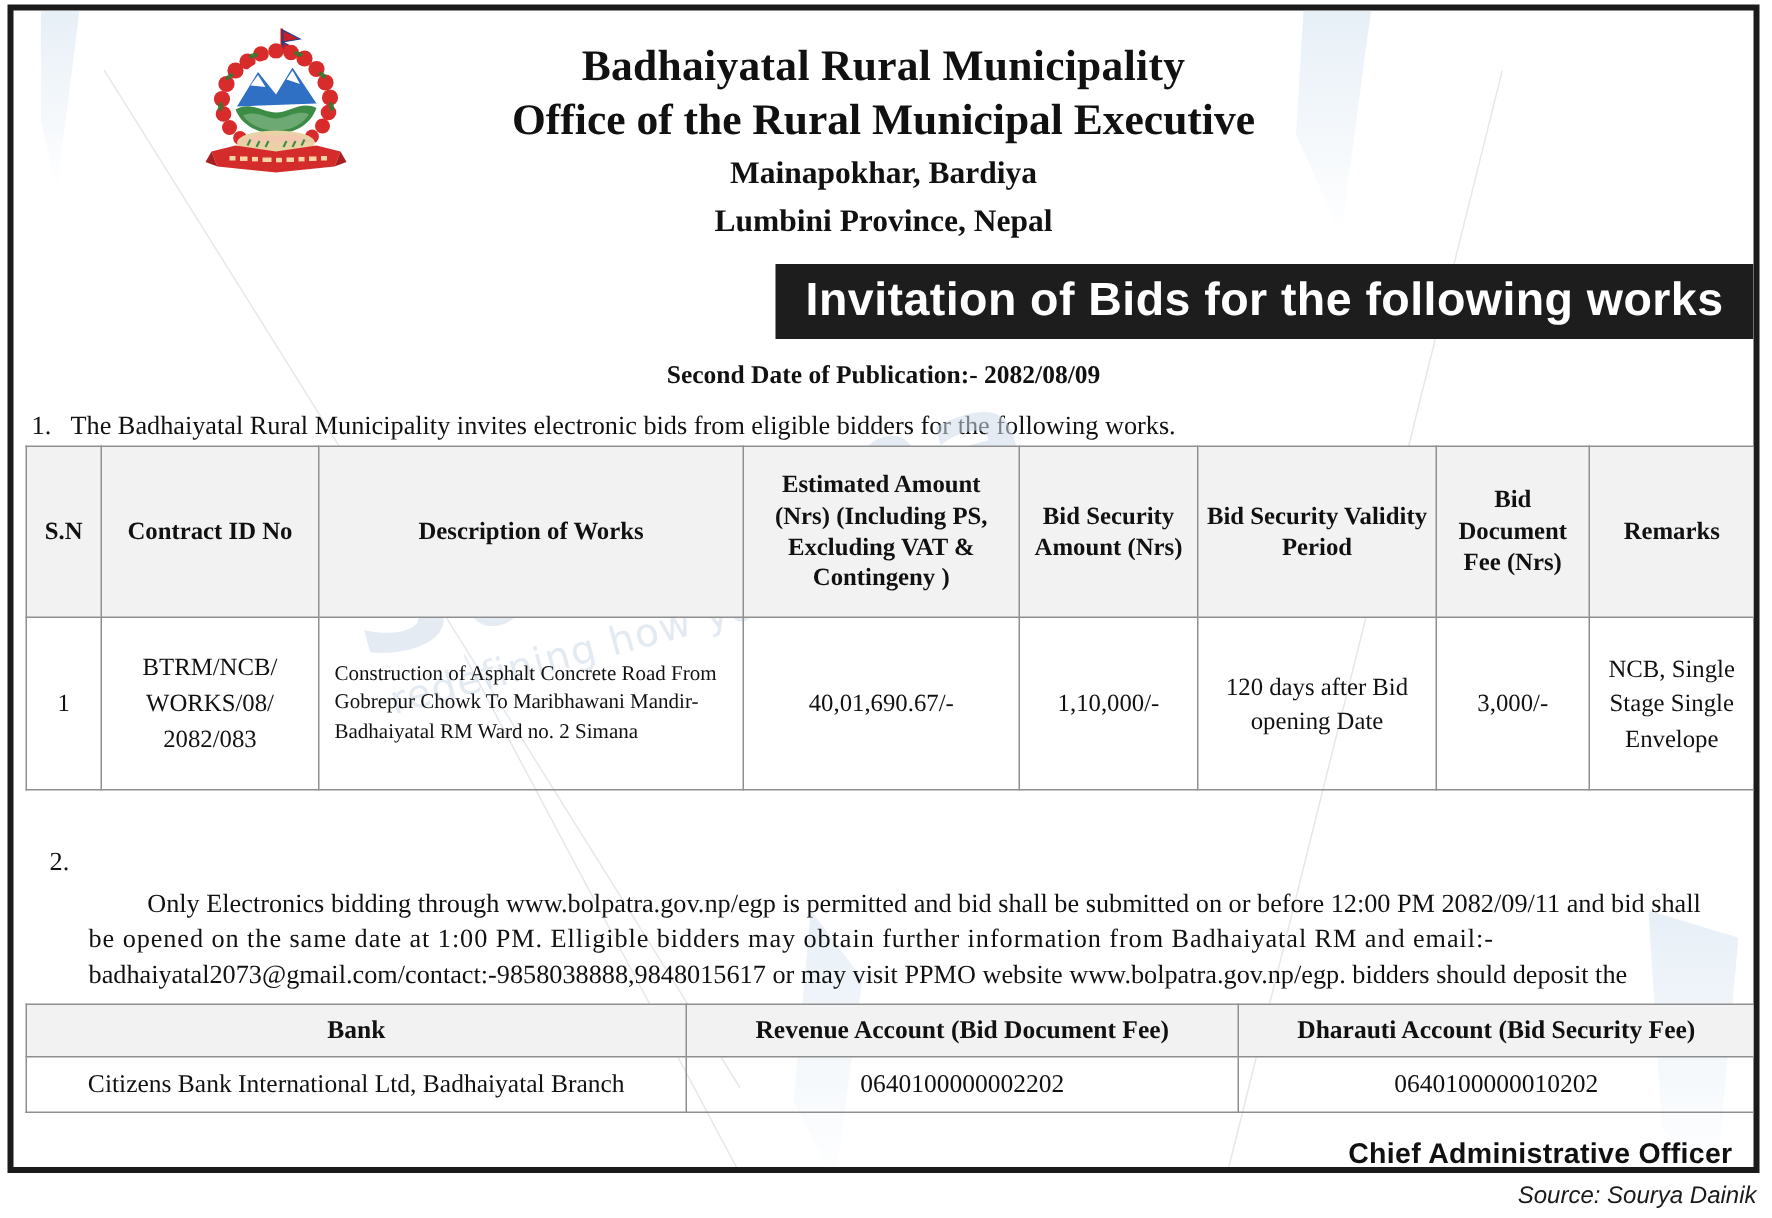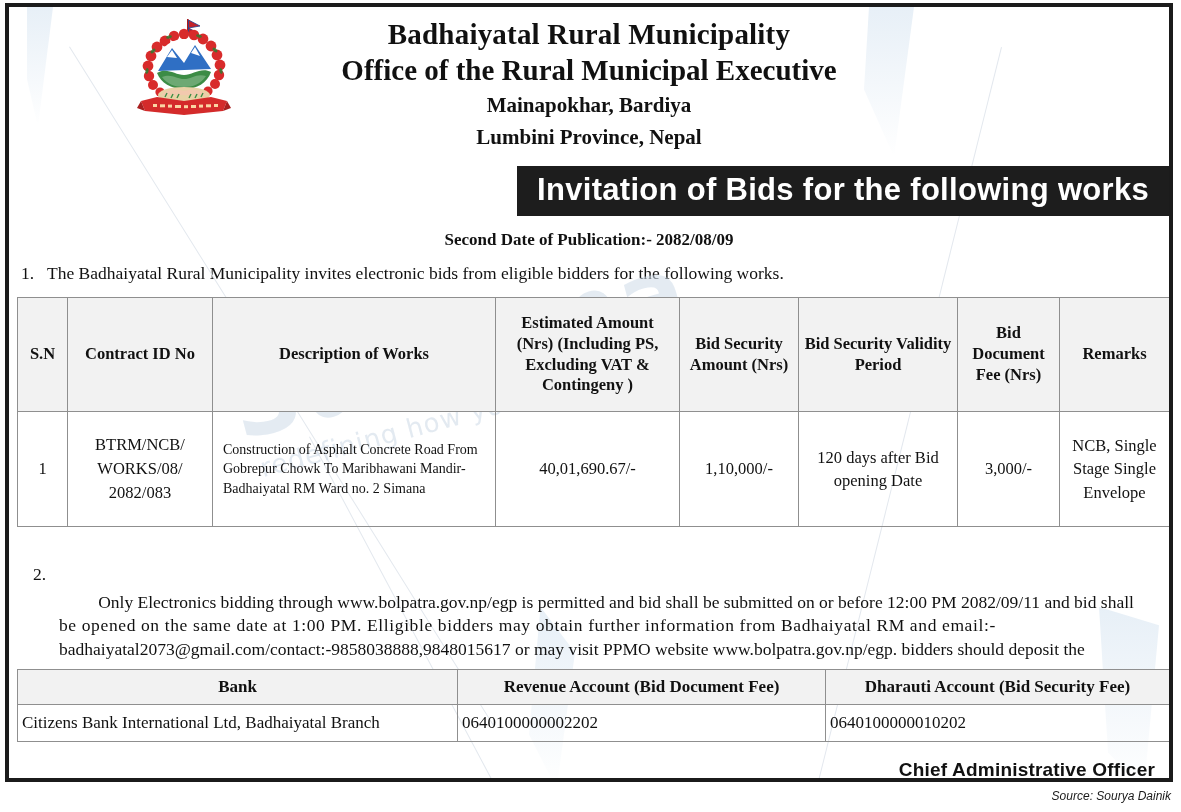--- a/index.html
+++ b/index.html
@@ -78,21 +78,21 @@
     background: #e3e8ee;
     transform-origin: top left;
   }
   .h1 { left: 60px; top: 40px; height: 800px; transform: rotate(-32deg); }
   .h2 { left: 992px; top: 40px; height: 760px; transform: rotate(14deg); }
   .h3 { left: 300px; top: 430px; height: 520px; transform: rotate(-28deg); }
 
   
   #header {
     position: relative;
-    padding-top: 10px;
+    padding-top: 20px;
     text-align: center;
   }
   #emblem {
     position: absolute;
     left: 118px;
     top: 10px;
     width: 122px;
     height: 104px;
   }
   .org-line1 {
@@ -201,42 +201,42 @@
 
   
   #bank-table {
     position: absolute;
     left: 8px;
     top: 662px;
     width: 1152px;
     font-size: 17px;
   }
   #bank-table thead th { font-size: 17px; padding: 7px 4px; }
-  #bank-table tbody td { padding: 8px 4px; }
-  #bank-table tbody td.bankname { }
+  #bank-table tbody td { text-align: center; padding: 8px 4px; }
+  #bank-table tbody td.bankname { text-align: center; }
 
   
   .signature {
     position: absolute;
     right: 14px;
     top: 752px;
     font-family: "Liberation Sans", sans-serif;
     font-weight: 700;
     font-size: 19px;
     letter-spacing: .2px;
   }
 
   
   .source {
     position: absolute;
     right: 10px;
     top: 789px;
     font-family: "Liberation Sans", sans-serif;
     font-style: italic;
-    font-size: 12px;
+    font-size: 16px;
     color: #1a1a1a;
   }
 </style>
 </head>
 <body>
 
 <div id="page">
 
   <div class="wm-layer">
     <div class="wm-streak s1"></div>

